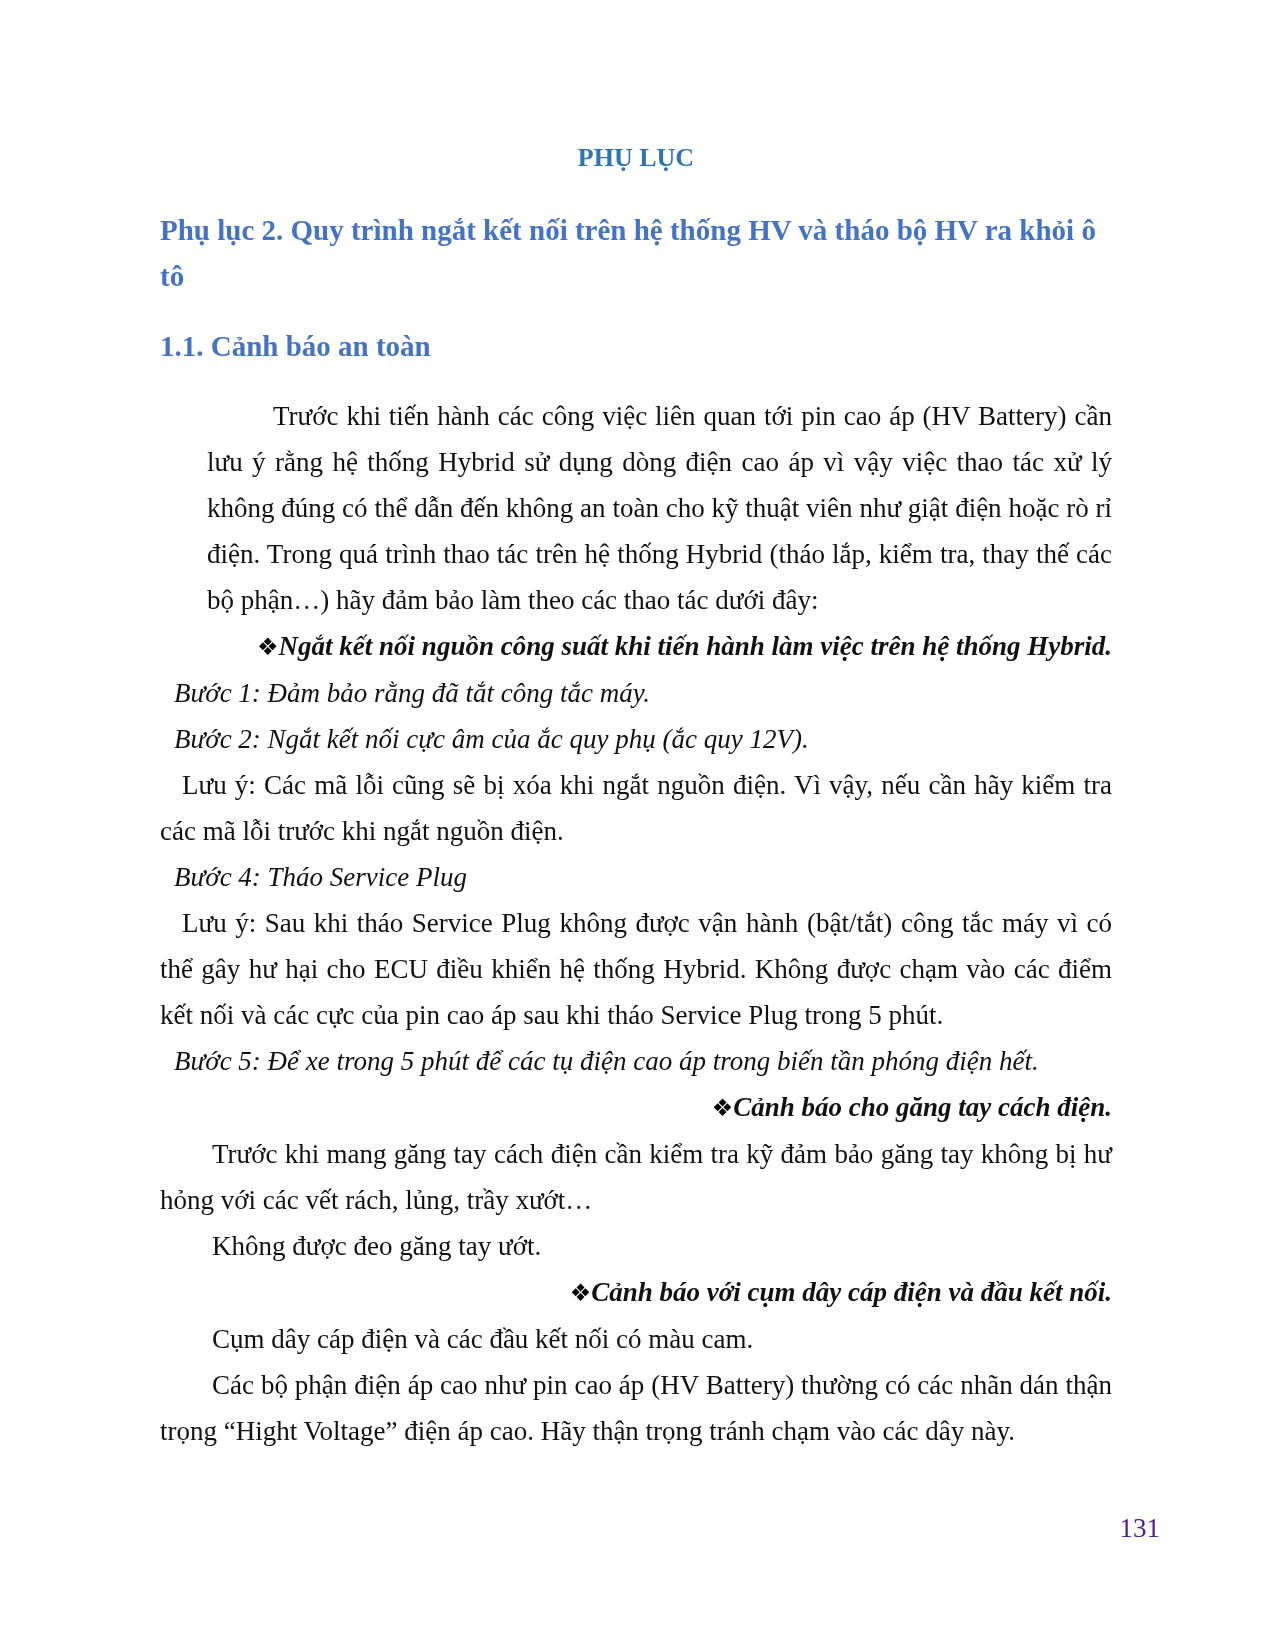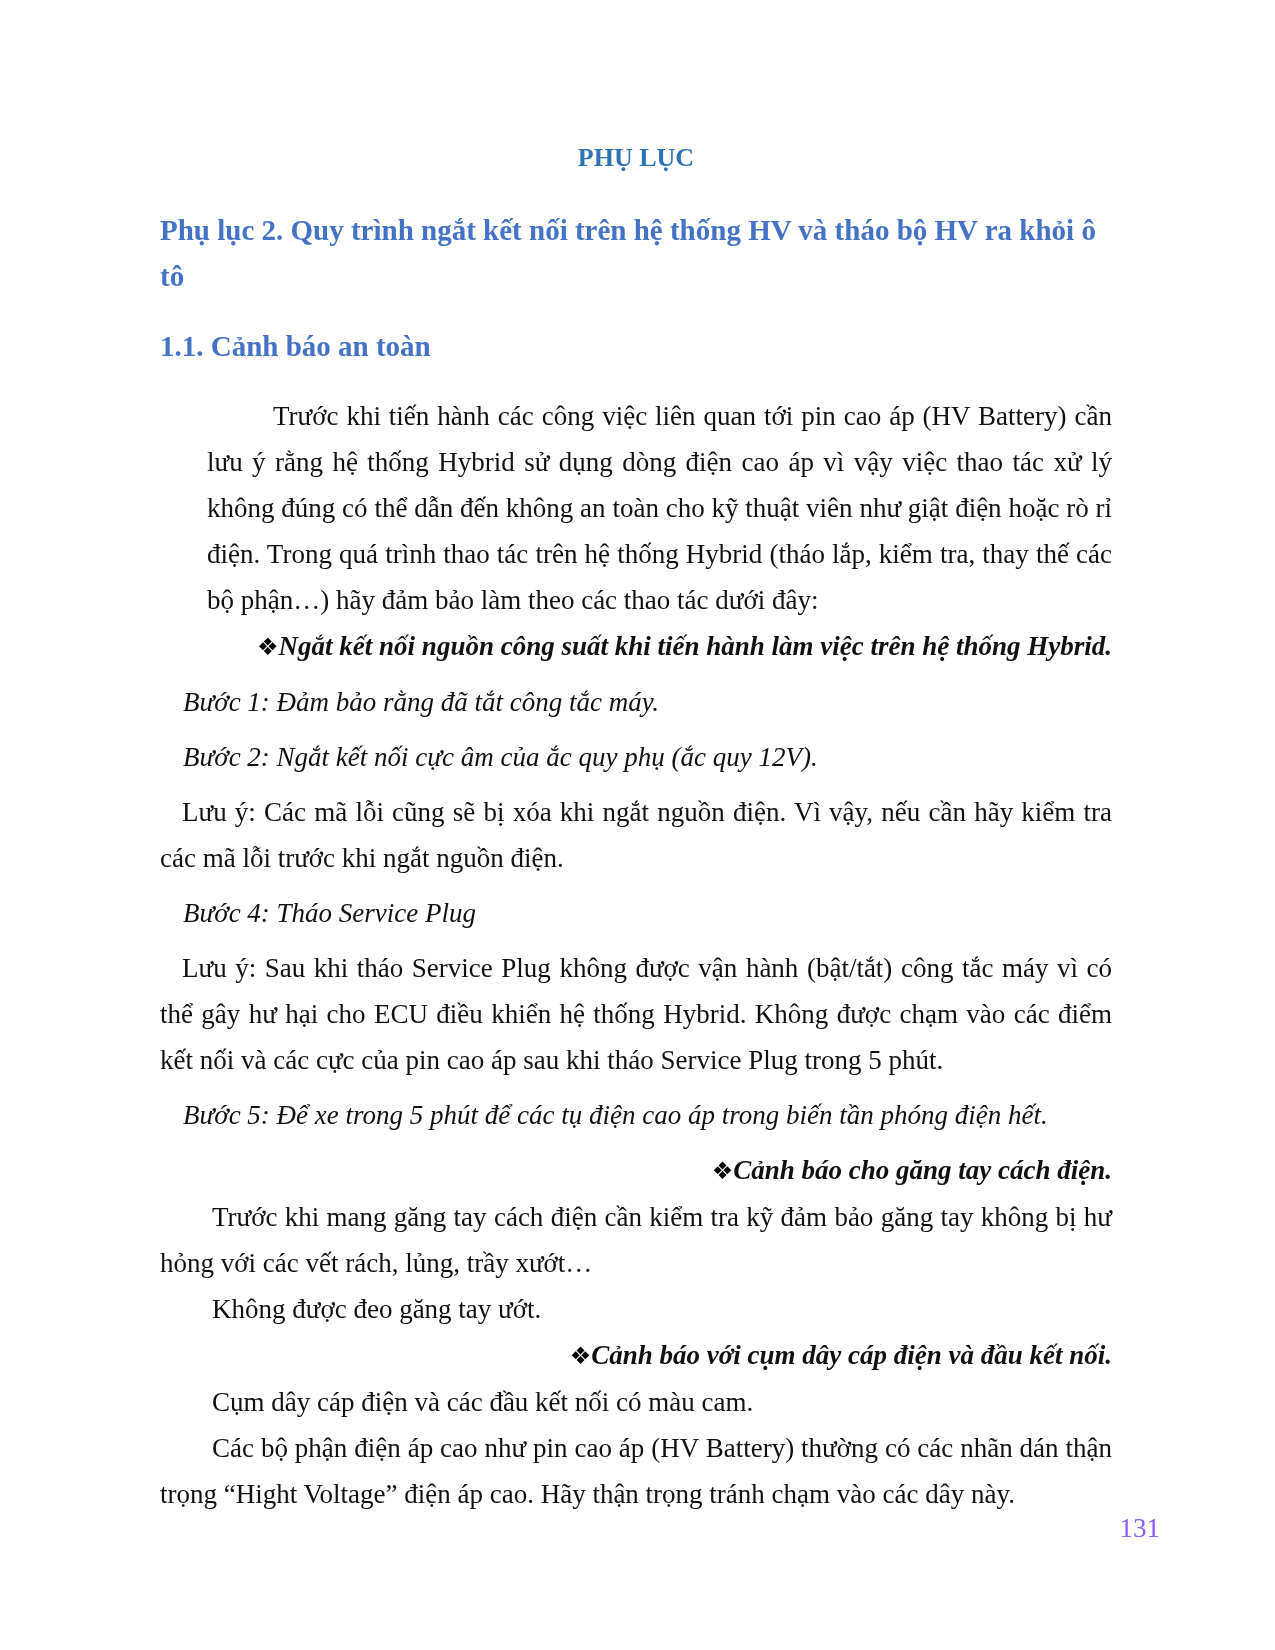--- a/index.html
+++ b/index.html
@@ -43,21 +43,21 @@
     margin: 0;
   }
   .indent-lg { text-indent: 66px; margin-left: 47px; }
   .indent-md { text-indent: 52px; }
   .indent-sm { text-indent: 22px; }
   .step {
     font-size: 27px;
     line-height: 46px;
     font-style: italic;
     padding-left: 14px;
-    margin: 9px;
+    margin: 0;
   }
   .bullet {
     font-size: 27px;
     line-height: 46px;
     font-weight: bold;
     font-style: italic;
     padding-left: 46px;
     margin: 0;
     text-align: right;
   }
@@ -68,21 +68,21 @@
     color: #000000;
     font-family: "DejaVu Sans", sans-serif;
     font-size: 24px;
   }
   .page-number {
     position: absolute;
     top: 1505px;
     right: 115px;
     font-size: 27px;
     line-height: 46px;
-    color: #8b5cf6;
+    color: #4c1d95;
   }
 </style>
 </head>
 <body>
 
 <div class="page">
 
   <h1 class="doc-title">PHỤ LỤC</h1>
 
   <h2 class="appendix-heading">Phụ lục 2. Quy trình ngắt kết nối trên hệ thống HV và tháo bộ HV ra khỏi ô tô</h2>

